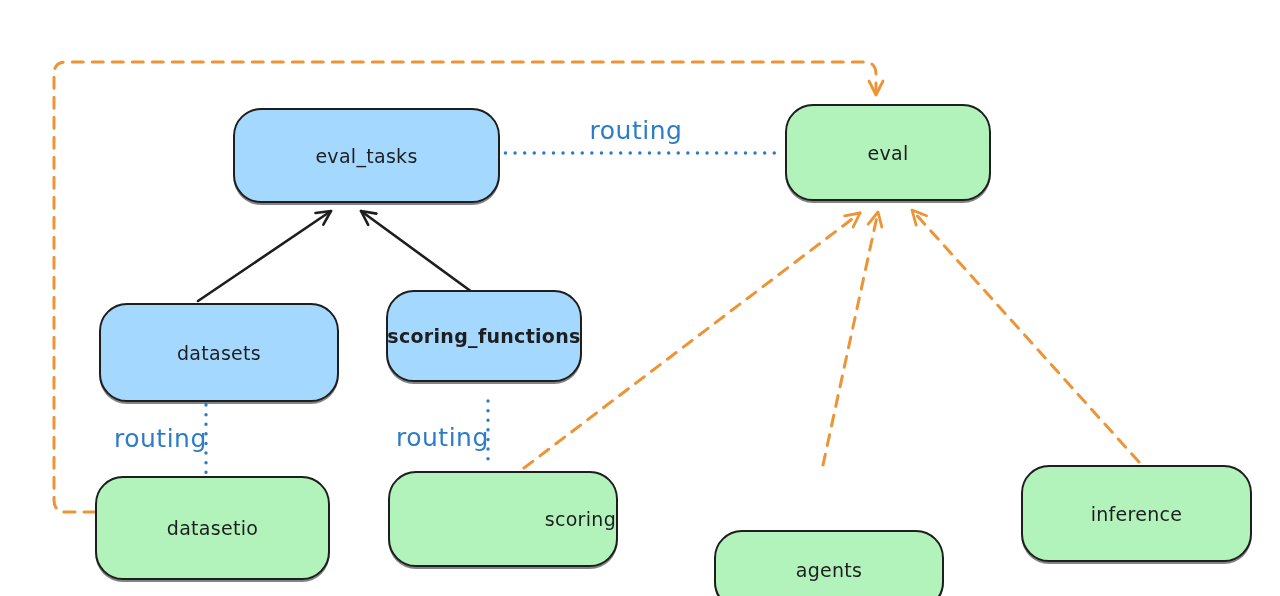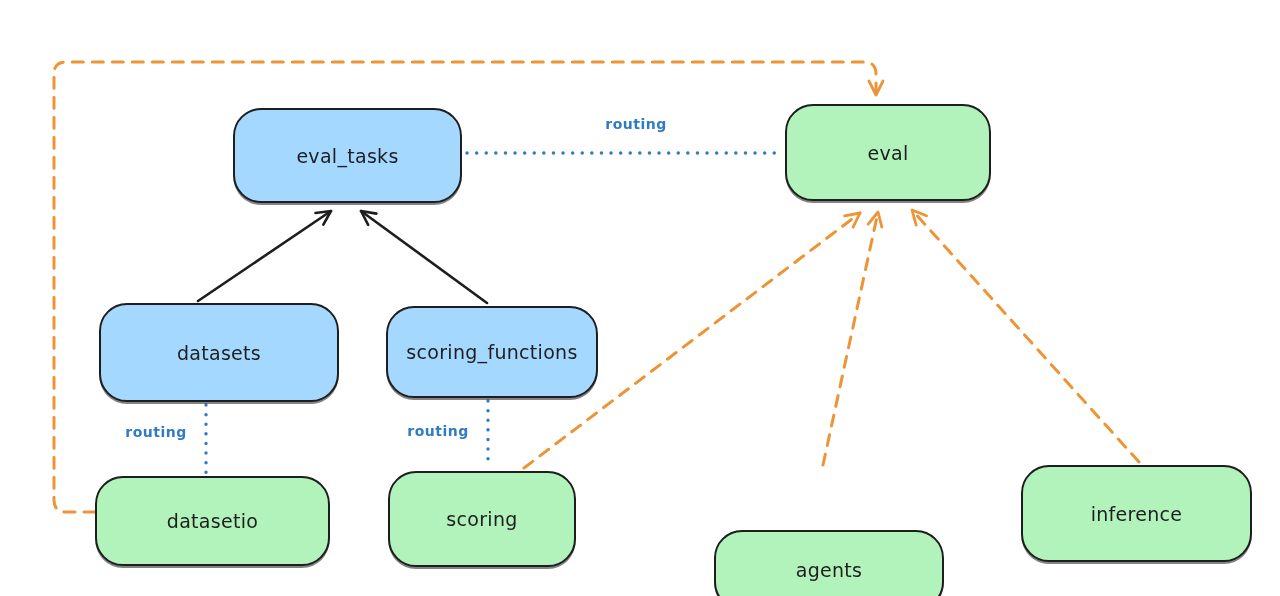--- a/index.html
+++ b/index.html
@@ -22,32 +22,32 @@
     box-sizing:border-box;
     border:2.5px solid #1e1e1e;
     border-radius:28px;
     display:flex;align-items:center;justify-content:center;
     font-size:19px;color:#1e1e1e;
     letter-spacing:.3px;
     box-shadow:0 2.5px 0 -0.5px rgba(30,30,30,.55);
   }
   .node.blue{background:#a5d8ff;}
   .node.green{background:#b2f2bb;}
-  #n-eval-tasks{left:233px;top:108px;width:229px;height:95px;}
+  #n-eval-tasks{left:233px;top:108px;width:267px;height:95px;}
   #n-eval{left:785px;top:104px;width:206px;height:97px;}
   #n-datasets{left:99px;top:303px;width:240px;height:99px;}
-  #n-scoring-functions{left:386px;top:306px;width:212px;height:92px;}
-  #n-datasetio{left:95px;top:476px;width:235px;height:90px;}
-  #n-scoring{left:388px;top:471px;width:188px;height:96px;}
+  #n-scoring-functions{left:386px;top:290px;width:196px;height:92px;font-weight:bold;}
+  #n-datasetio{left:95px;top:476px;width:235px;height:104px;}
+  #n-scoring{left:388px;top:471px;width:230px;height:96px;justify-content:flex-end;}
   #n-agents{left:714px;top:489px;width:230px;height:80px;margin-top:41px;}
   #n-inference{left:1021px;top:465px;width:231px;height:97px;}
   .edge-label{
     position:absolute;
     color:#2e7cc6;
-    font-size:14px;font-weight:700;
+    font-size:25px;font-weight:400;
     letter-spacing:.5px;
     text-align:center;
   }
   #lbl-routing-top{left:576px;top:116px;width:120px;}
   #lbl-routing-left{left:114px;top:424px;width:84px;}
   #lbl-routing-mid{left:396px;top:423px;width:84px;}
 </style>
 </head>
 <body>
 

